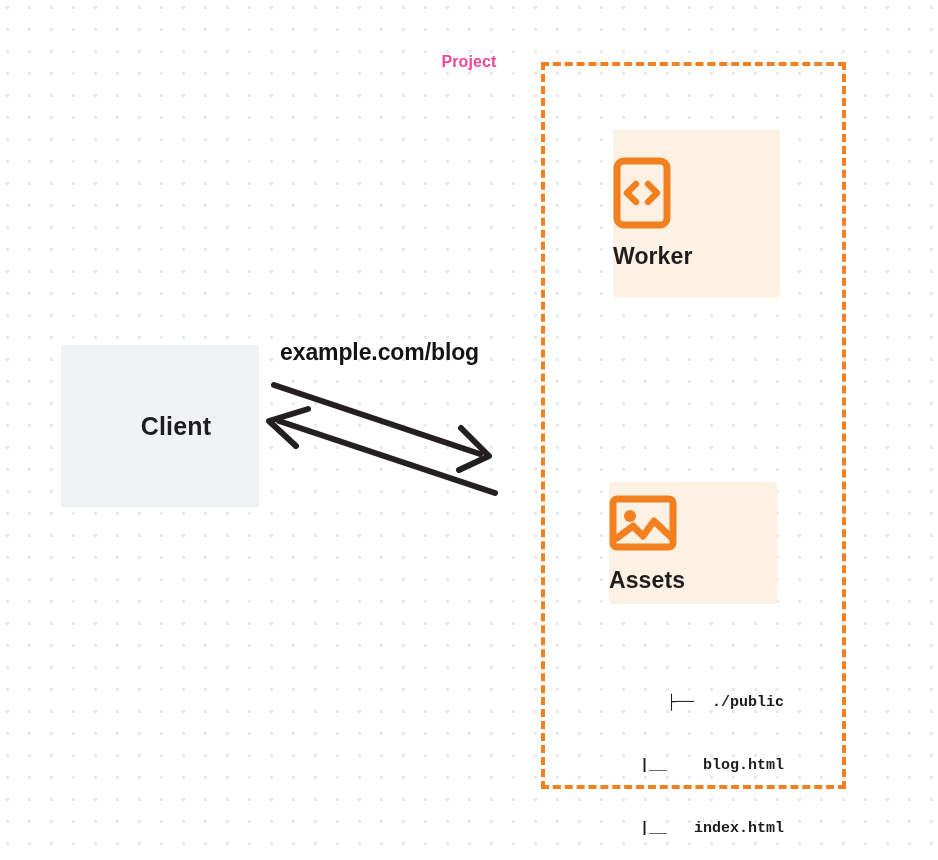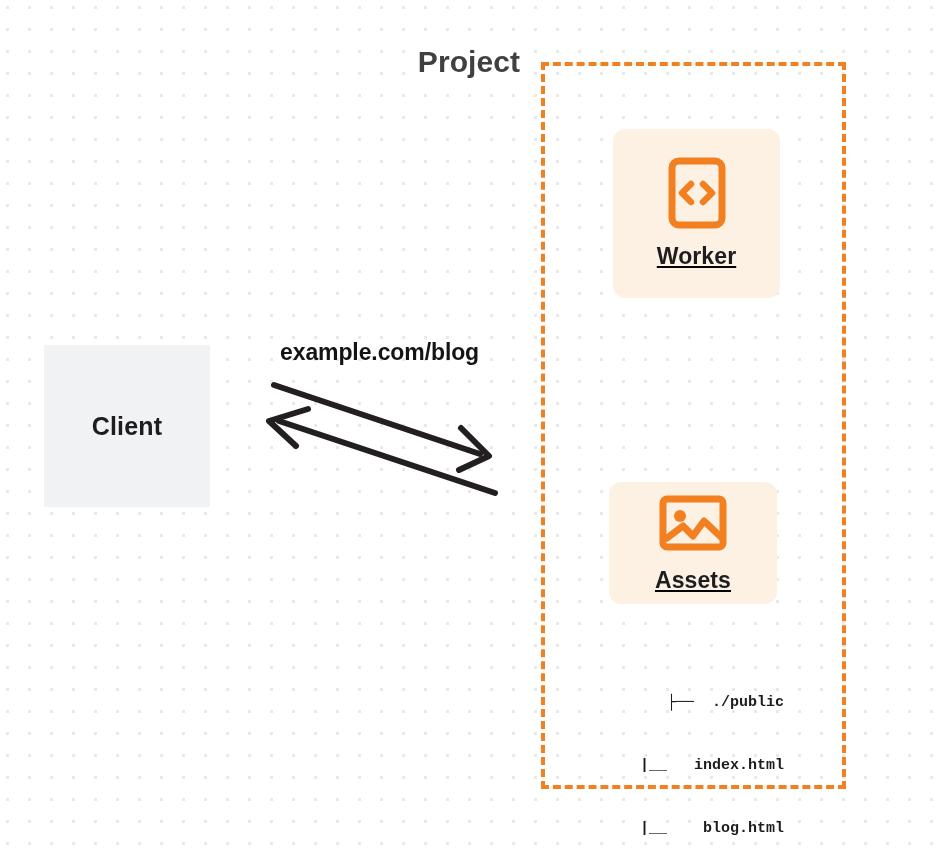--- a/index.html
+++ b/index.html
@@ -17,29 +17,30 @@
     background-size: 22px 22px;
     background-position: 6px 6px;
     overflow: hidden;
     font-family: "Liberation Sans", sans-serif;
     -webkit-font-smoothing: antialiased;
   }
 
   
   .client-box {
     position: absolute;
-    left: 44px;
+    left: 61px;
     top: 345px;
     width: 166px;
     height: 162px;
     background: #f1f2f4;
     border-radius: 2px;
     display: flex;
     align-items: center;
     justify-content: center;
+    padding-left: 32px;
   }
   .client-label {
     font-size: 25px;
     font-weight: 700;
     color: #1d1d1f;
     letter-spacing: 0.2px;
   }
 
   
   .url-label {
@@ -73,37 +74,35 @@
     border: 4px dashed #f38020;
     box-sizing: border-box;
   }
   .project-title {
     position: absolute;
     left: 50%;
     top: 62px;
     transform: translate(-50%, -50%);
     background: #ffffff;
     padding: 0 7px;
-    font-size: 30px;
-    font-weight: 700;
-    color: #404040;
+    font-size: 16px;
+    font-weight: 700;
+    color: #ec4899;
     letter-spacing: 0.1px;
     white-space: nowrap;
   }
 
   
   .card {
     position: absolute;
     background: #fdf1e4;
-    border-radius: 12px;
+    border-radius: 4px;
     display: flex;
     flex-direction: column;
-    align-items: center;
     justify-content: center;
-    text-decoration: underline;
   }
   .card-worker {
     left: 613px;
     top: 129px;
     width: 167px;
     height: 169px;
   }
   .card-assets {
     left: 609px;
     top: 482px;
@@ -184,18 +183,18 @@
         <rect x="4" y="6" width="60" height="48" rx="4" ry="4" fill="none" stroke="#f38020" stroke-width="7"></rect>
         <circle cx="21" cy="23" r="6" fill="#f38020"></circle>
         <polyline points="8,45 24,33 34,43 45,28 63,45" fill="none" stroke="#f38020" stroke-width="7" stroke-linecap="round" stroke-linejoin="round"></polyline>
       </svg>
     </div>
     <span class="card-label">Assets</span>
   </div>
 
   <div class="file-tree">
     <div>├──  ./public</div>
+    <div>|__    blog.html</div>
     <div>|__   index.html</div>
-    <div>|__    blog.html</div>
     
   </div>
 
 </div>
 
 </body></html>

